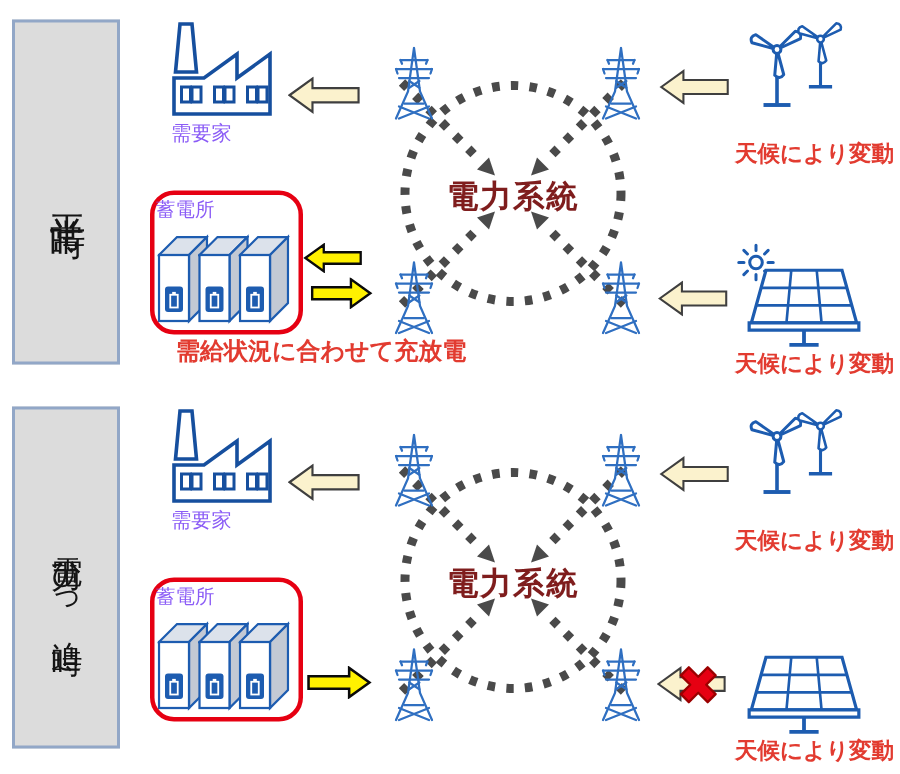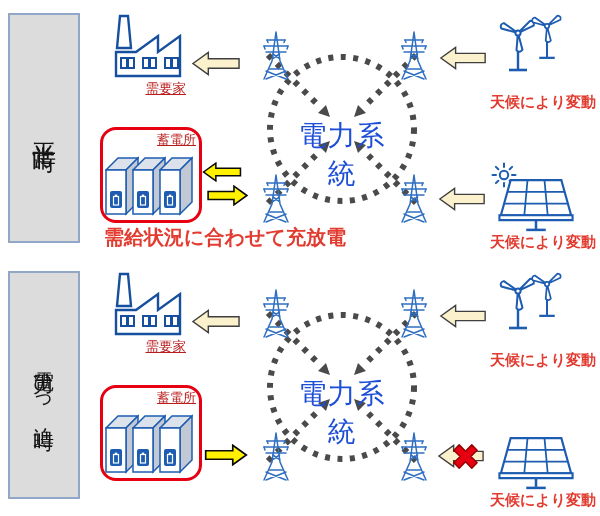--- a/index.html
+++ b/index.html
@@ -3,24 +3,24 @@
 <meta charset="utf-8">
 <style>
   html,body{margin:0;padding:0;background:#fff;}
   .stage{position:relative;width:600px;height:516px;background:#fff;overflow:hidden;
          font-family:"Liberation Sans","DejaVu Sans",sans-serif;}
   .layer{position:absolute;left:0;width:600px;height:258px;}
   .side-box{position:absolute;left:8px;width:68px;background:#dcdcdc;border:2px solid #92a7c7;
             display:flex;align-items:center;justify-content:center;}
   .side-label{writing-mode:vertical-rl;text-orientation:upright;color:#141414;
               letter-spacing:3px;line-height:1;}
-  .lbl{position:absolute;text-align:right;color:#b91c1c;font-size:13px;text-decoration:underline;}
-  .grid-label{position:absolute;text-align:center;color:#1d4ed8;font-size:28px;
-              letter-spacing:1px;font-weight:400;}
-  .red-cap{position:absolute;text-align:center;color:#e23b30;font-size:20px;font-weight:600;white-space:nowrap;}
+  .lbl{position:absolute;text-align:left;color:#8b5cf6;font-size:13px;}
+  .grid-label{position:absolute;text-align:center;color:#7f1d1d;font-size:21px;
+              letter-spacing:1px;font-weight:700;}
+  .red-cap{position:absolute;text-align:center;color:#e23b30;font-size:16px;font-weight:600;white-space:nowrap;}
   .battery-box{position:absolute;width:96px;height:90px;border:3px solid #e60012;border-radius:16px;}
   .pale-arrow{fill:#fbf2cd;stroke:#3f3f3f;stroke-width:1.5;}
   .bright-arrow{fill:#fff100;stroke:#0a0a0a;stroke-width:2;}
   svg{display:block;}
 </style>
 </head>
 <body>
 
 <div class="stage">
 

